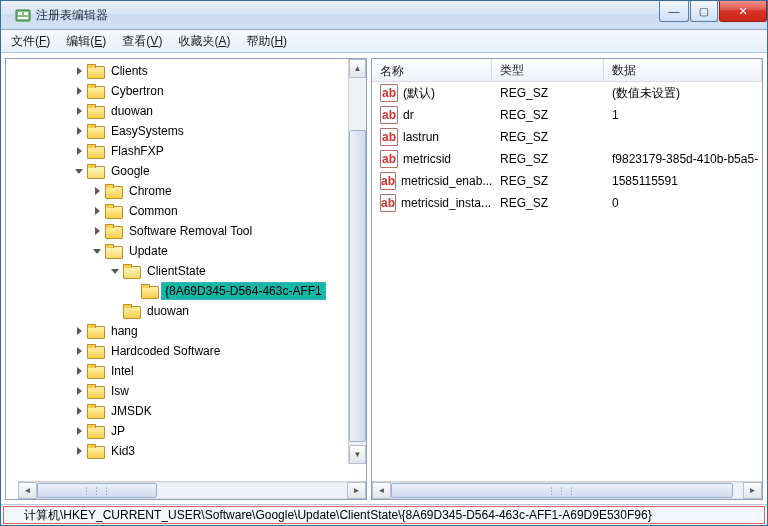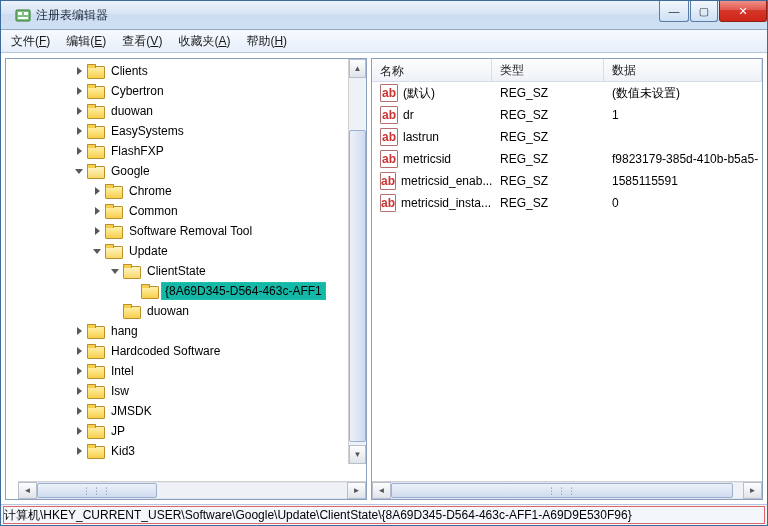--- a/index.html
+++ b/index.html
@@ -40,21 +40,21 @@
   .str-icon{width:16px;height:16px;border:1px solid #b56e6e;background:#fff;display:inline-flex;align-items:center;justify-content:center;font-size:12px;font-weight:bold;color:#c33;border-radius:1px;line-height:1;}
   .hscroll{height:17px;background:#f0f0f0;border-top:1px solid #d0d0d0;display:flex;align-items:center;}
   .hscroll .btn{width:17px;height:15px;background:linear-gradient(to bottom,#fdfdfd,#e0e4ea);border:1px solid #b5bfcd;display:flex;align-items:center;justify-content:center;font-size:8px;color:#555;}
   .hscroll .track{flex:1;height:15px;background:#eef1f6;border-top:1px solid #dfe5ee;border-bottom:1px solid #dfe5ee;position:relative;}
   .hscroll .thumb{position:absolute;top:0;height:13px;background:linear-gradient(to bottom,#ecf1f9,#cfdbef);border:1px solid #9cb1cf;border-radius:2px;display:flex;align-items:center;justify-content:center;color:#7e93b1;font-size:9px;letter-spacing:1px;}
   .vscroll{position:absolute;right:0;top:0;bottom:17px;width:17px;background:#eef1f6;border-left:1px solid #d0d0d0;display:flex;flex-direction:column;}
   .vscroll .btn{height:17px;background:linear-gradient(to bottom,#fdfdfd,#e0e4ea);border:1px solid #b5bfcd;display:flex;align-items:center;justify-content:center;font-size:8px;color:#555;}
   .vscroll .track{flex:1;position:relative;}
   .vscroll .thumb{position:absolute;left:0;width:15px;background:linear-gradient(to right,#ecf1f9,#cfdbef);border:1px solid #9cb1cf;border-radius:2px;}
   .statusbar{height:20px;border-top:1px solid #b5c6dd;background:#f3f7fc;display:flex;align-items:center;padding:0 4px;position:relative;}
-  .statusbar .path-box{position:absolute;left:2px;right:2px;top:1px;bottom:1px;border:1px solid #e06666;display:flex;align-items:center;padding:0 0;overflow:hidden;white-space:nowrap;}
+  .statusbar .path-box{position:absolute;left:2px;right:2px;top:1px;bottom:1px;border:1px solid #e06666;display:flex;align-items:center;padding:0 20px;overflow:hidden;white-space:nowrap;}
   .tri-r{display:inline-block;width:0;height:0;border-top:4px solid transparent;border-bottom:4px solid transparent;border-left:5px solid #595959;}
   .tri-d{display:inline-block;width:0;height:0;border-left:4px solid transparent;border-right:4px solid transparent;border-top:5px solid #595959;}
   .blank-tw{width:14px;display:inline-block;}
   .reg-icon{display:inline-block;width:16px;height:16px;}
   .reg-icon svg{width:16px;height:16px;}
 </style>
 </head>
 <body>
 
 <div class="window">

